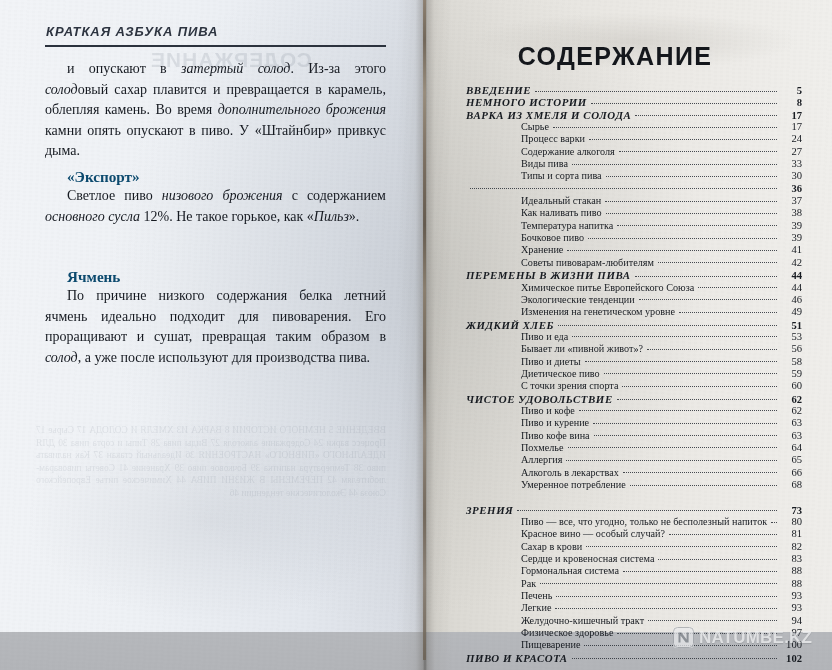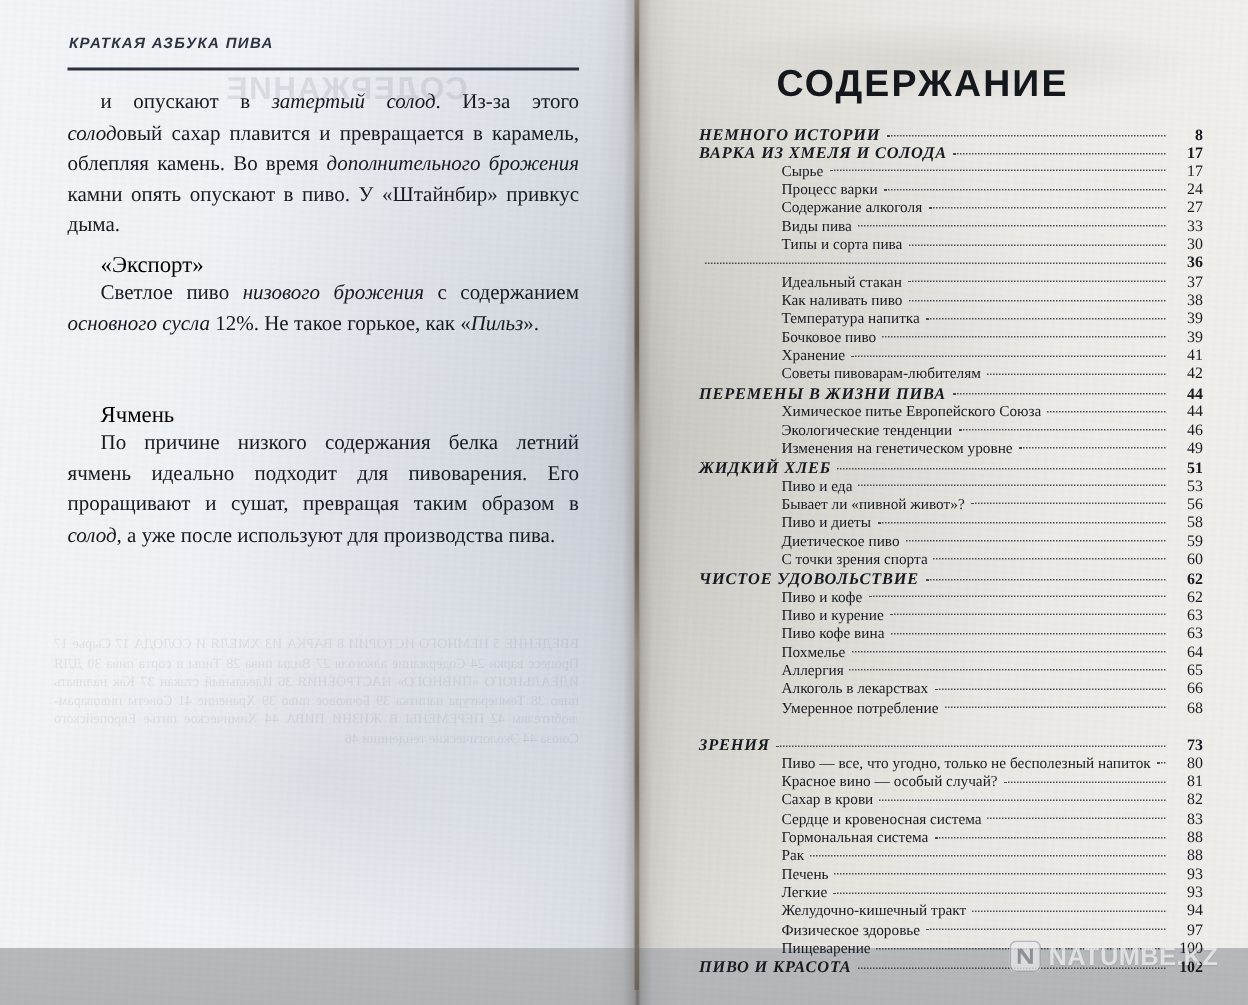--- a/index.html
+++ b/index.html
@@ -82,21 +82,21 @@
     background: radial-gradient(ellipse at center, rgba(150,156,166,0.18) 0%, rgba(150,156,166,0) 72%);
     pointer-events: none;
   }
 
   
   .left-content { position: absolute; left: 0; top: 0; width: 424px; height: 632px; }
   .running-head {
     position: absolute; left: 46px; top: 24px;
     font-family: "Liberation Sans", "DejaVu Sans", sans-serif;
     font-style: italic; font-weight: 600;
-    font-size: 10px; letter-spacing: 0.9px;
+    font-size: 13px; letter-spacing: 0.9px;
     color: #2d3440;
     white-space: nowrap;
   }
   .head-rule {
     position: absolute; left: 45px; top: 45px; width: 341px; height: 2px;
     background: #2b323d;
   }
   .body-block {
     position: absolute; left: 45px; width: 341px;
     color: #161a21;
@@ -106,21 +106,21 @@
     text-justify: inter-word;
   }
   #para1 { top: 59px; }
   #sub1  { top: 168px; }
   #para2 { top: 186px; }
   #sub2  { top: 268px; }
   #para3 { top: 286px; }
   .body-block i { font-style: italic; }
   .subhead {
     position: absolute; left: 45px; width: 341px;
-    color: #000000; font-size: 15.2px; font-weight: normal;
+    color: #0c4a6e; font-size: 15.2px; font-weight: bold;
     text-indent: 22px;
   }
   .indent { text-indent: 22px; display: block; }
 
   
   .bleed {
     position: absolute;
     color: rgba(96,106,122,0.28);
     pointer-events: none;
     user-select: none;
@@ -250,20 +250,25 @@
         <span class="indent">По причине низкого содержания белка летний ячмень идеально подходит для пивоварения. Его проращивают и сушат, превращая таким образом в <i>солод</i>, а уже после используют для производства пива.</span>
       </div>
 
     <div class="bleed bleed-lines">ВВЕДЕНИЕ 5   НЕМНОГО ИСТОРИИ 8   ВАРКА ИЗ ХМЕЛЯ И СОЛОДА 17   Сырье 17   Процесс варки 24   Содержание алкоголя 27   Виды пива 28   Типы и сорта пива 30   ДЛЯ ИДЕАЛЬНОГО «ПИВНОГО» НАСТРОЕНИЯ 36   Идеальный стакан 37   Как наливать пиво 38   Температура напитка 39   Бочковое пиво 39   Хранение 41   Советы пивоварам-любителям 42   ПЕРЕМЕНЫ В ЖИЗНИ ПИВА 44   Химическое питье Европейского Союза 44   Экологические тенденции 46</div>
   </div>
 
   <div class="right-content">
     <div class="toc-title">СОДЕРЖАНИЕ</div>
     <div class="toc" id="toc-list">
         <div class="toc-row level-1">
+          <span class="lbl">ВВЕДЕНИЕ</span>
+          <span class="dots"></span>
+          <span class="pg">5</span>
+        </div>
+        <div class="toc-row level-1">
           <span class="lbl">НЕМНОГО ИСТОРИИ</span>
           <span class="dots"></span>
           <span class="pg">8</span>
         </div>
         <div class="toc-row level-1">
           <span class="lbl">ВАРКА ИЗ ХМЕЛЯ И СОЛОДА</span>
           <span class="dots"></span>
           <span class="pg">17</span>
         </div>
         <div class="toc-row level-2">

